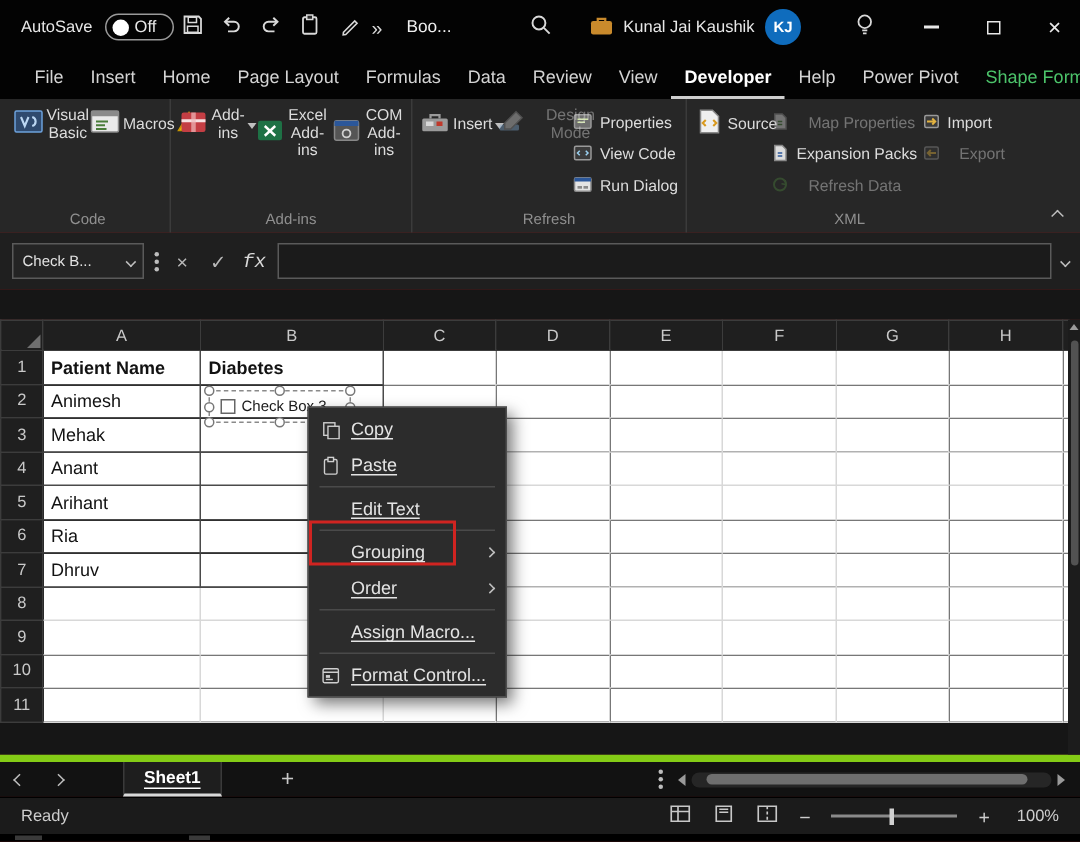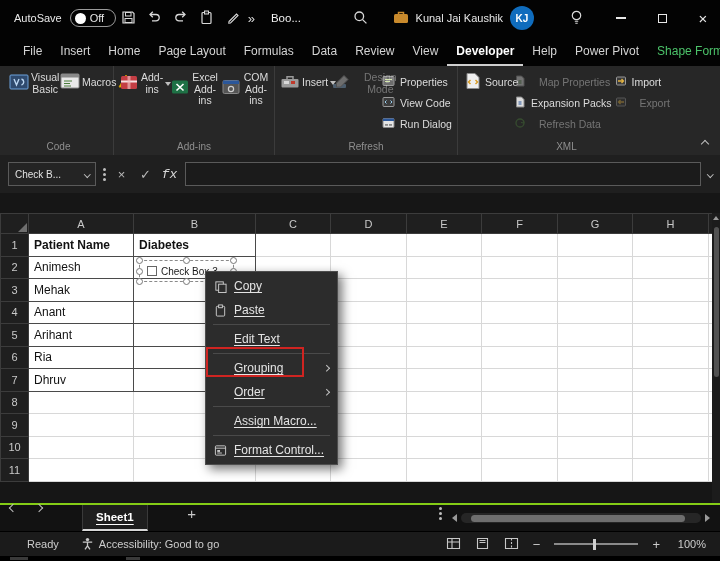--- a/index.html
+++ b/index.html
@@ -97,35 +97,35 @@
            border:1px solid #4d4d4d; box-shadow:4px 4px 10px rgba(0,0,0,.55); z-index:10; padding:2px 0; }
   .ci { height:24px; display:flex; align-items:center; padding:0 9px 0 8px; color:#e4e4e4; font-size:12px; }
   .lic { width:20px; display:flex; align-items:center; }
   .ci .lbl { text-decoration:underline; text-underline-offset:2px; }
   .ci .sub { margin-left:auto; }
   .csep { height:1px; background:#4a4a4a; margin:2px 7px; }
   .annot { position:absolute; left:206px; top:347px; width:98px; height:30px;
            border:2.5px solid #d02421; z-index:12; pointer-events:none; }
 
   
-  .sheetbar { height:28px; background:#121212; display:flex; border-top:2px solid #84cc16; }
+  .sheetbar { height:28px; background:#121212; display:flex; align-items:center; border-top:5px solid #84cc16; }
   .snav { width:26px; display:flex; justify-content:center; }
   .stab { margin-left:30px; height:100%; display:flex; align-items:center; padding:0 13px;
           color:#fff; font-weight:bold; font-size:11.5px; text-decoration:underline; text-underline-offset:3px;
           background:#1e1e1e; border-left:1px solid #3a3a3a; border-right:1px solid #3a3a3a; border-bottom:2px solid #d8d8d8; }
   .addsheet { margin-left:34px; color:#c9c9c9; font-size:15px; width:20px; text-align:center; }
   .sspacer { flex:1; }
   .hscroll { display:flex; align-items:center; width:258px; margin:0 10px 0 10px; gap:4px; }
   .htrack { flex:1; height:10px; background:#262626; border-radius:5px; position:relative; }
   .hthumb { position:absolute; left:10px; right:16px; top:1.5px; height:7px; background:#6e6e6e; border-radius:4px; }
 
   
   .statusbar { height:25px; background:#1b1b1b; border-top:1px solid #000; display:flex;
                align-items:center; font-size:11px; color:#cdcdcd; }
-  .ready { margin-left:27px; }
+  .ready { margin-left:14px; }
   .acc { display:flex; align-items:center; gap:5px; margin-left:22px; }
   .viewbtns { display:flex; align-items:center; gap:14px; margin-left:auto; margin-right:14px; }
   .zoomout,.zoomin { font-size:13px; color:#cdcdcd; }
   .ztrack { width:84px; height:2px; background:#8a8a8a; position:relative; }
   .zthumb { position:absolute; left:46%; top:-4.5px; width:3px; height:11px; background:#d0d0d0; }
   .zpct { width:32px; text-align:right; margin-right:14px; }
   .bottomstrip { height:5px; background:#000; position:relative; }
   .bottomstrip i { position:absolute; top:1px; height:3px; background:#3a3a3a; display:block; }
 </style>
 </head>
@@ -605,27 +605,20 @@
       <span class="tri-l"></span>
       <span class="htrack">
           <span class="hthumb"></span>
         </span>
       <span class="tri-r"></span>
     </span>
   </div>
 
   <div class="statusbar">
     <span class="ready">Ready</span>
-    <span class="acc">
-      <span><svg width="13" height="13" viewBox="0 0 13 13">
-            <circle cx="6.5" cy="2.6" r="1.7" fill="#c9c9c9"></circle>
-            <path d="M1.8 5.2 H11.2 M6.5 5.2 V8.8 M6.5 8.8 L4 12.4 M6.5 8.8 L9 12.4" stroke="#c9c9c9" stroke-width="1.3" fill="none"></path>
-          </svg></span>
-      <span>Accessibility: Good to go</span>
-    </span>
     <span class="viewbtns">
       <span><span><svg width="15" height="13" viewBox="0 0 15 13">
               <path d="M1.5 1.5 H13.5 V11.5 H1.5 Z M1.5 5 H13.5 M6 1.5 V11.5" fill="none" stroke="#c8c8c8" stroke-width="1.1"></path>
             </svg></span></span>
       <span><span><svg width="15" height="13" viewBox="0 0 15 13">
               <path d="M2.5 1.5 H12.5 V11.5 H2.5 Z M4.5 3.5 H10.5 M4.5 5.5 H10.5" fill="none" stroke="#c8c8c8" stroke-width="1.1"></path>
             </svg></span></span>
       <span><span><svg width="15" height="13" viewBox="0 0 15 13">
               <path d="M1.5 1.5 H13.5 V11.5 H1.5 Z" fill="none" stroke="#c8c8c8" stroke-width="1.1"></path>
               <path d="M7.5 1.5 V11.5" stroke="#c8c8c8" stroke-width="1.1" stroke-dasharray="2 1.5"></path>

